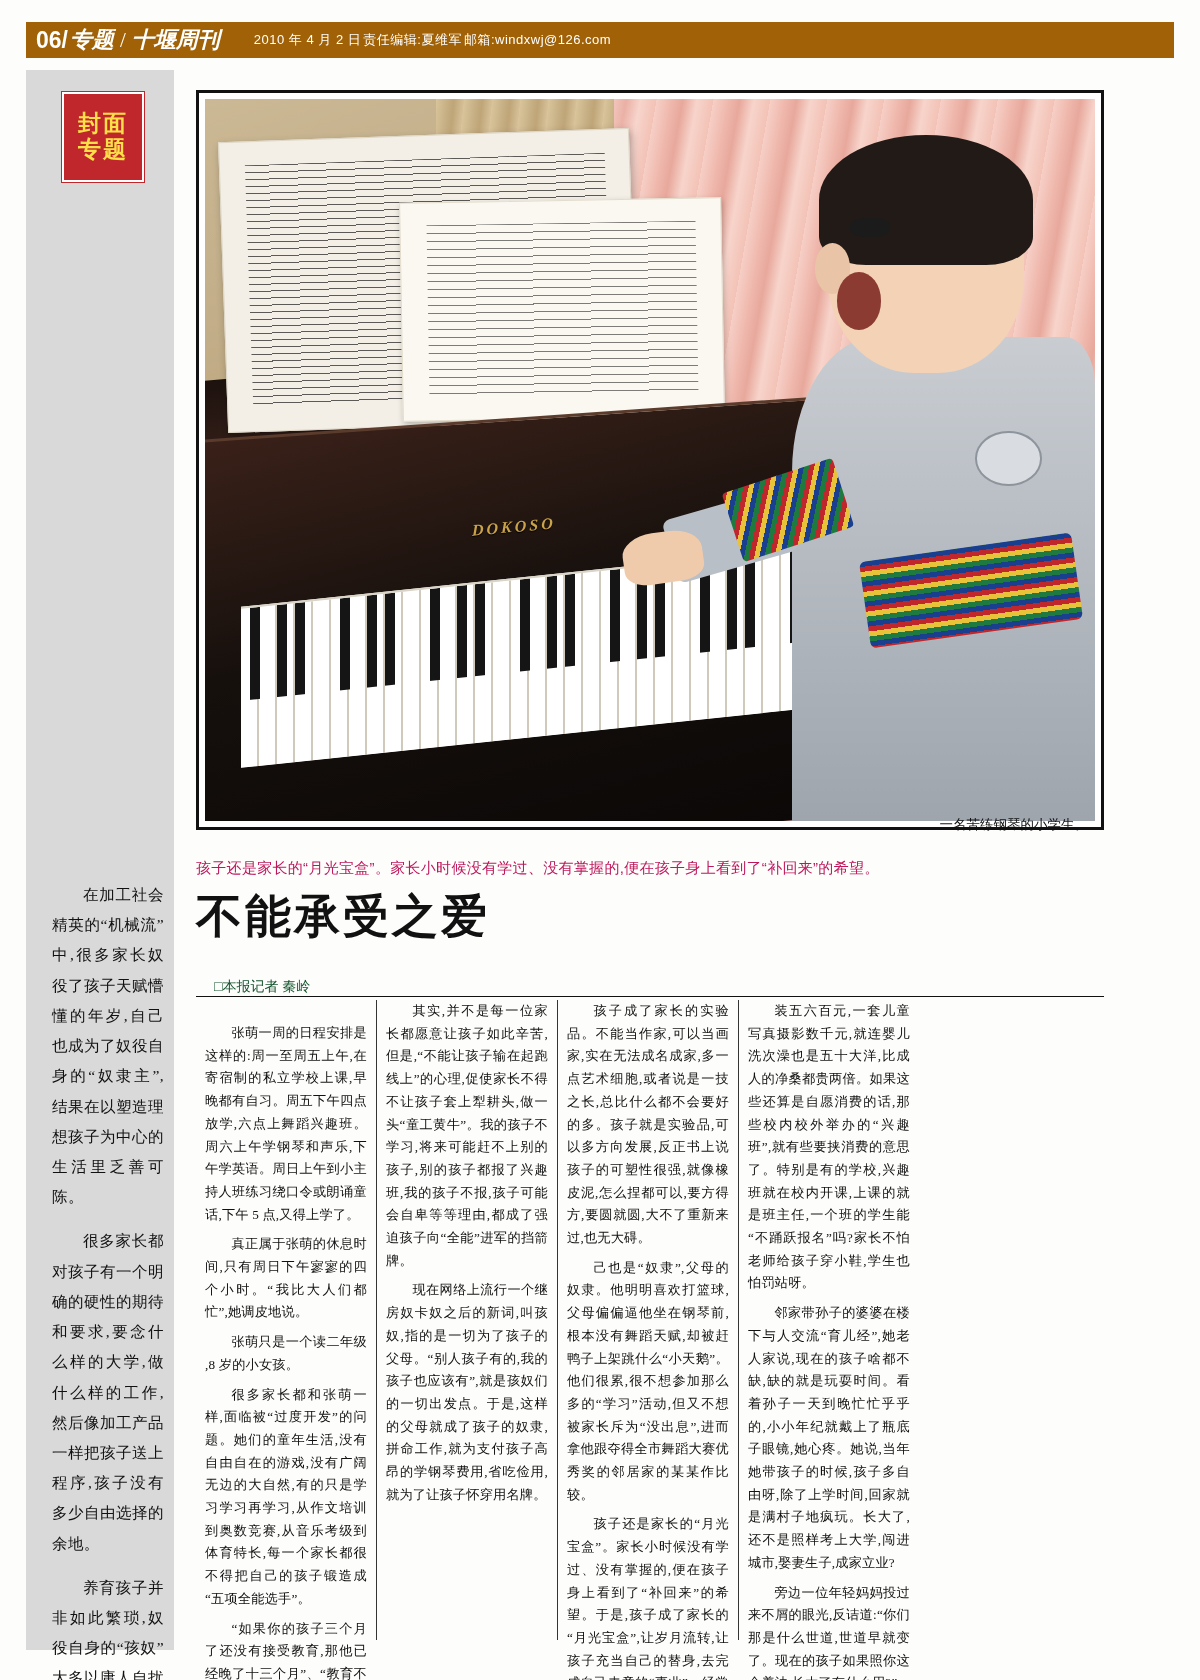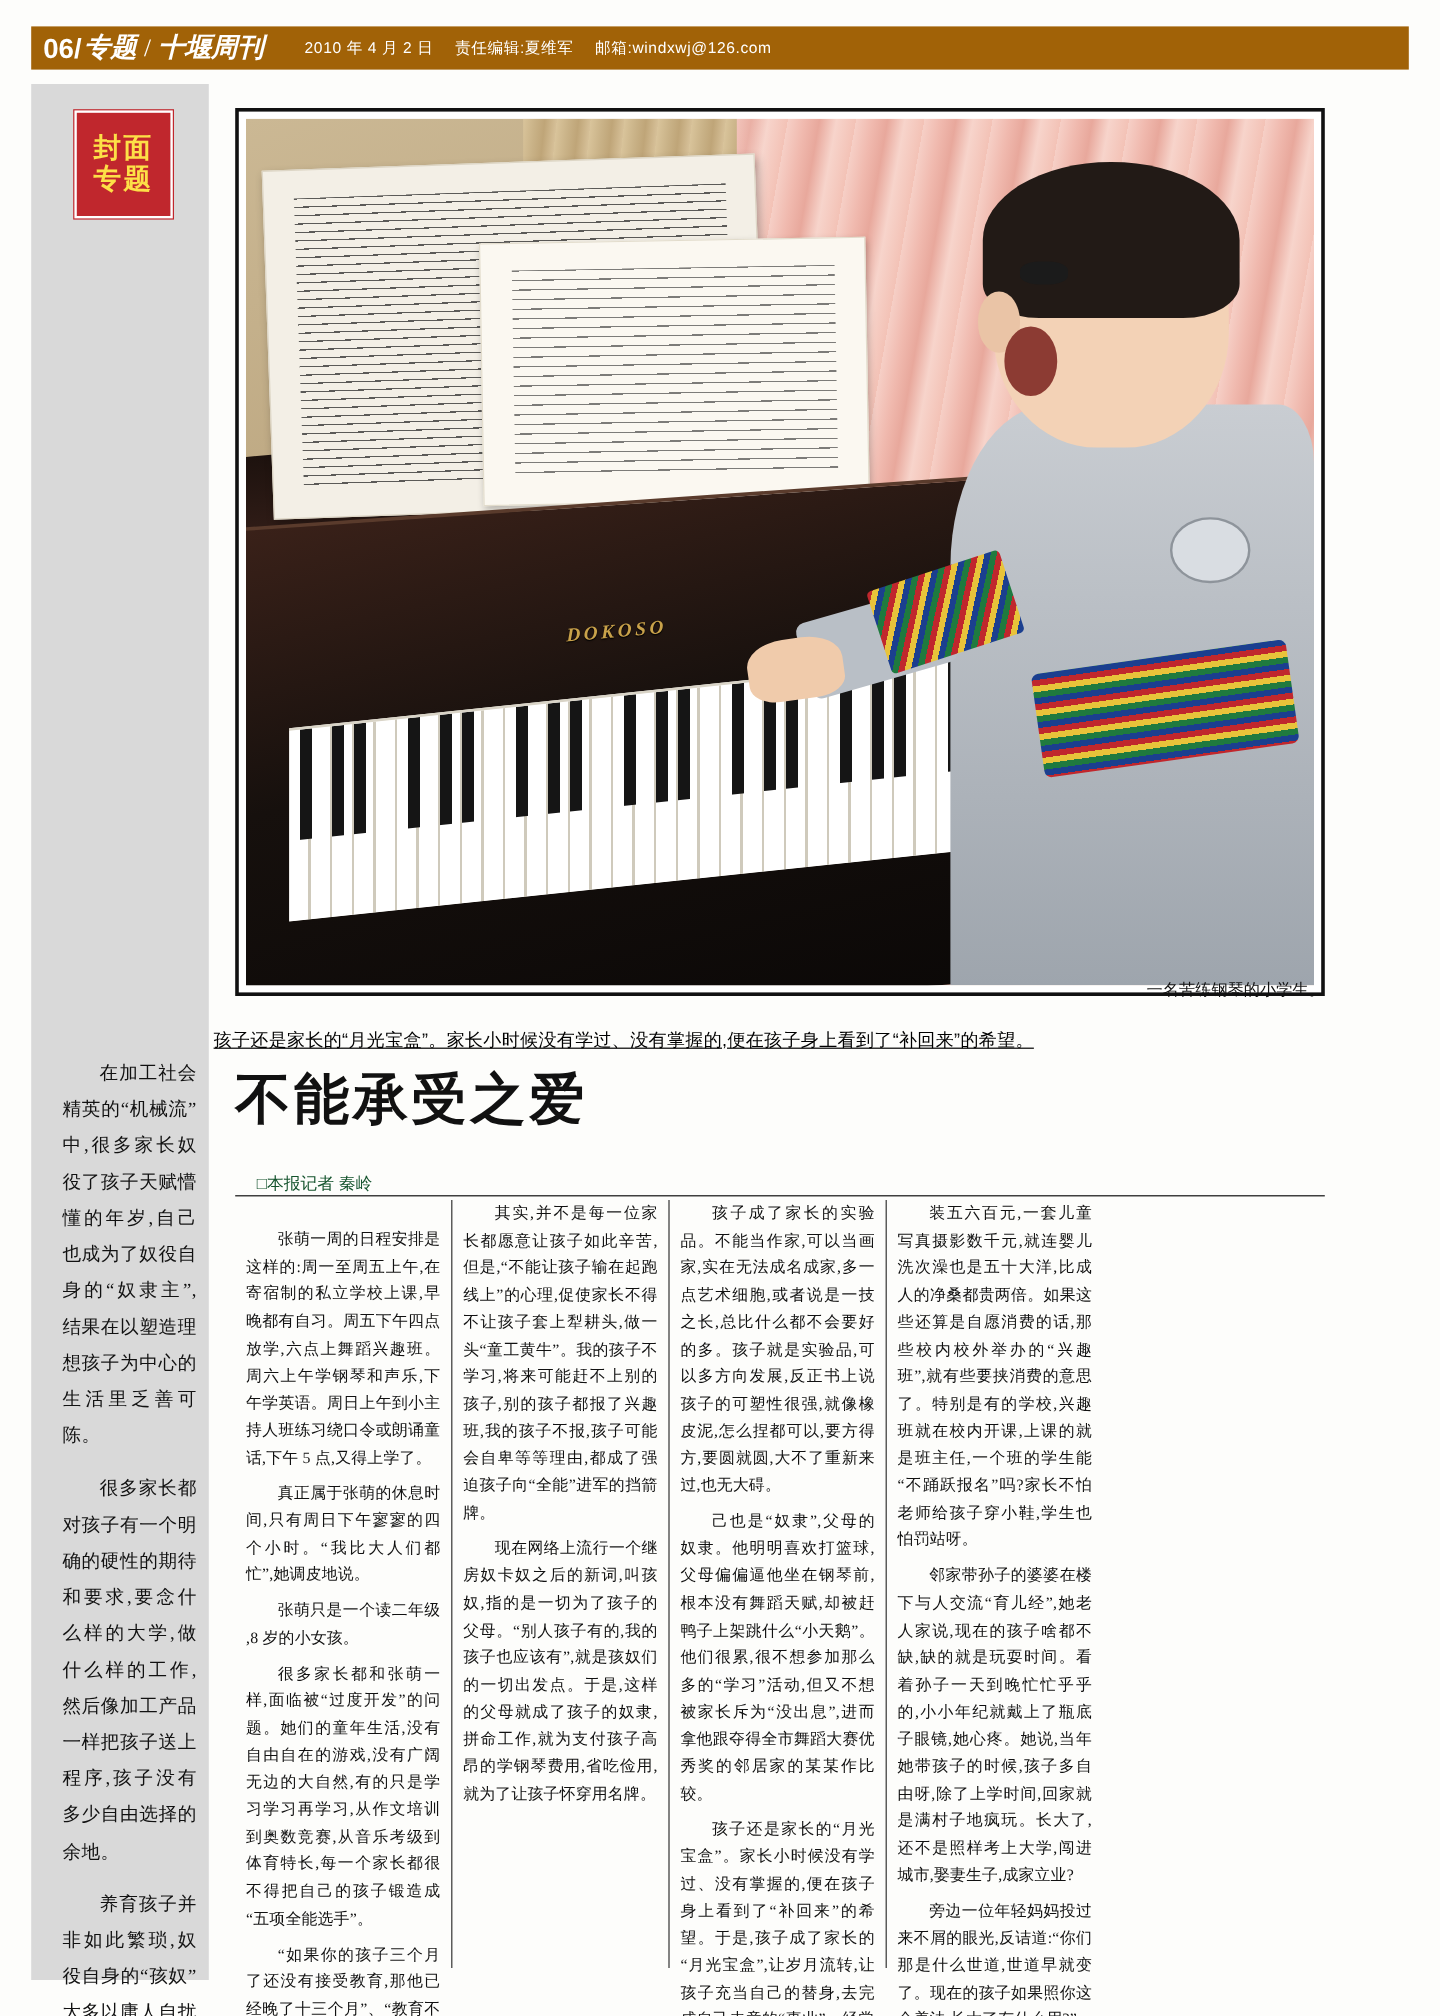--- a/index.html
+++ b/index.html
@@ -32,21 +32,21 @@
     padding:0 2px;
   }
   .mh-title{
     font-size:22px;font-weight:bold;font-style:italic;
     padding:0 2px;
     text-align:center;
   }
   .mh-meta{
     font-size:13px;margin-left:32px;letter-spacing:0.5px;
     font-family:"Liberation Sans","DejaVu Sans",sans-serif;
-    display:flex;gap:18px;align-items:center;
+    display:flex;gap:2px;align-items:center;
   }
   .mh-meta span{white-space:nowrap;}
 
   
   .left-rail{
     position:absolute;left:26px;top:70px;width:148px;height:1580px;
     background:#d9d9d9;
   }
   .seal{
     position:absolute;left:62px;top:92px;width:78px;height:86px;
@@ -197,31 +197,30 @@
   }
   .hand{
     position:absolute;right:44%;top:60%;width:9%;height:7%;
     background:#f0cbab;border-radius:40% 40% 30% 30%;transform:rotate(-8deg);
   }
   .badge{
     position:absolute;right:6%;top:46%;width:7%;height:7%;
     background:#d9dde2;border:2px solid #8e949b;border-radius:50%;
   }
   .photo-caption{
-    position:absolute;left:196px;top:816px;width:908px;text-align:right;
+    position:absolute;left:180px;top:816px;width:908px;text-align:right;
     font-size:13.5px;color:#111;
     font-family:"Liberation Sans","DejaVu Sans",sans-serif;
   }
 
   
   .standfirst{
-    position:absolute;left:178px;top:856px;width:908px;
-    font-size:15px;line-height:1.6;color:#000000;letter-spacing:0.3px;
-    font-family:"Liberation Sans","DejaVu Sans",sans-serif;
-    text-decoration:underline;
+    position:absolute;left:196px;top:856px;width:908px;
+    font-size:15px;line-height:1.6;color:#be185d;letter-spacing:0.3px;
+    font-family:"Liberation Sans","DejaVu Sans",sans-serif;
   }
   .headline{
     position:absolute;left:196px;top:886px;width:908px;
     font-size:46px;font-weight:bold;letter-spacing:3px;color:#111;
     font-family:"Liberation Serif","DejaVu Serif",serif;
   }
 
   
   .byline{
     position:absolute;left:214px;top:978px;

